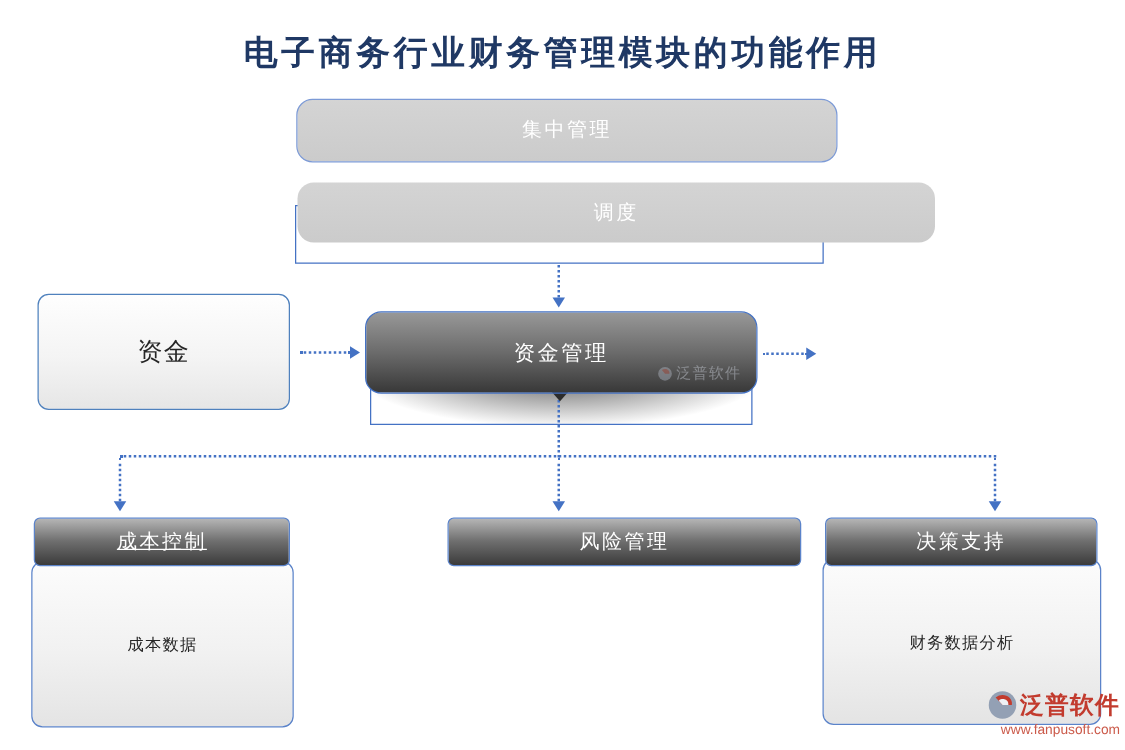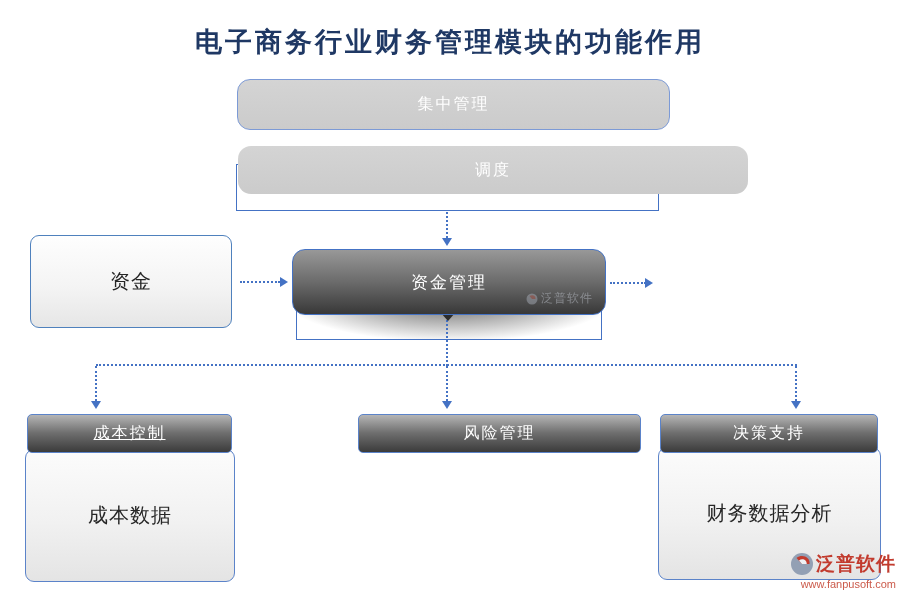--- a/index.html
+++ b/index.html
@@ -51,21 +51,21 @@
 
   
   .bottom-header{
     position:absolute;height:37px;z-index:3;
     background:linear-gradient(180deg,#b5b5b5 0%,#6f6f6f 48%,#3b3b3b 100%);
     border:1.5px solid #5b83c9;border-radius:5px;color:#ffffff;font-size:16px;letter-spacing:2px;
   }
   .bottom-body{
     position:absolute;height:131px;z-index:2;
     background:linear-gradient(180deg,#fcfcfc 0%,#f1f1f1 55%,#e4e4e4 100%);
-    border:1.5px solid #5b83c9;border-radius:9px;color:#262626;font-size:20px;letter-spacing:1px;
+    border:1.5px solid #5b83c9;border-radius:9px;color:#262626;font-size:13px;letter-spacing:1px;
   }
 
   
   .dot-v{position:absolute;width:0;border-left:2px dotted #4472c4;z-index:1;}
   .dot-h{position:absolute;height:0;border-top:2px dotted #4472c4;z-index:1;}
   .tri-down{
     position:absolute;width:0;height:0;z-index:2;
     border-left:5px solid transparent;border-right:5px solid transparent;
     border-top:8px solid #4472c4;
   }

